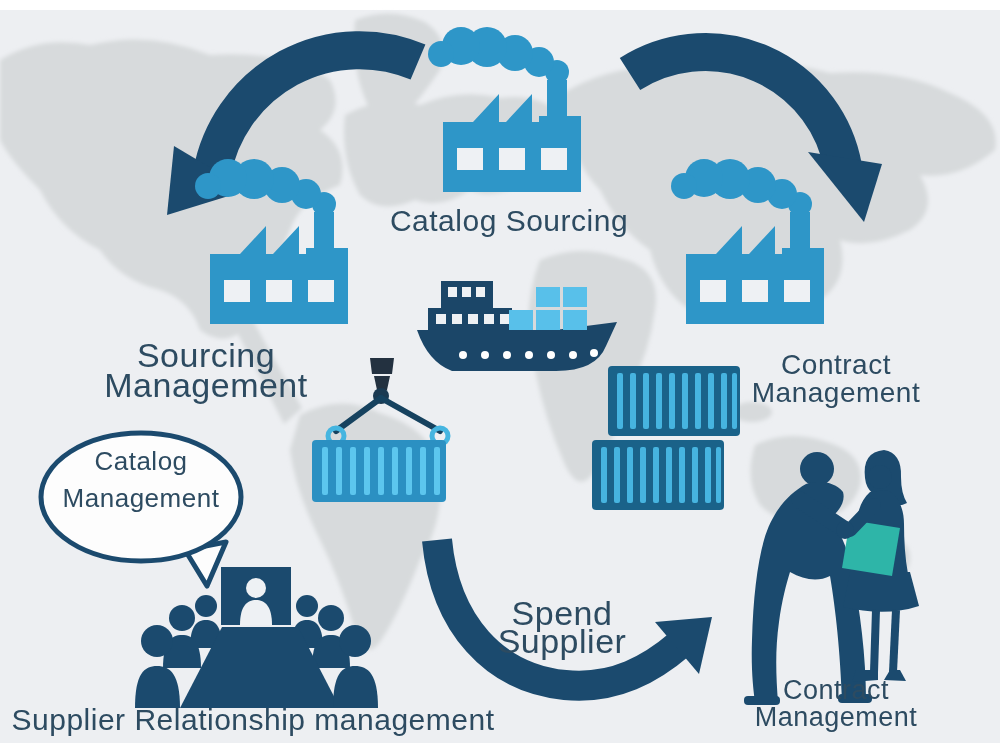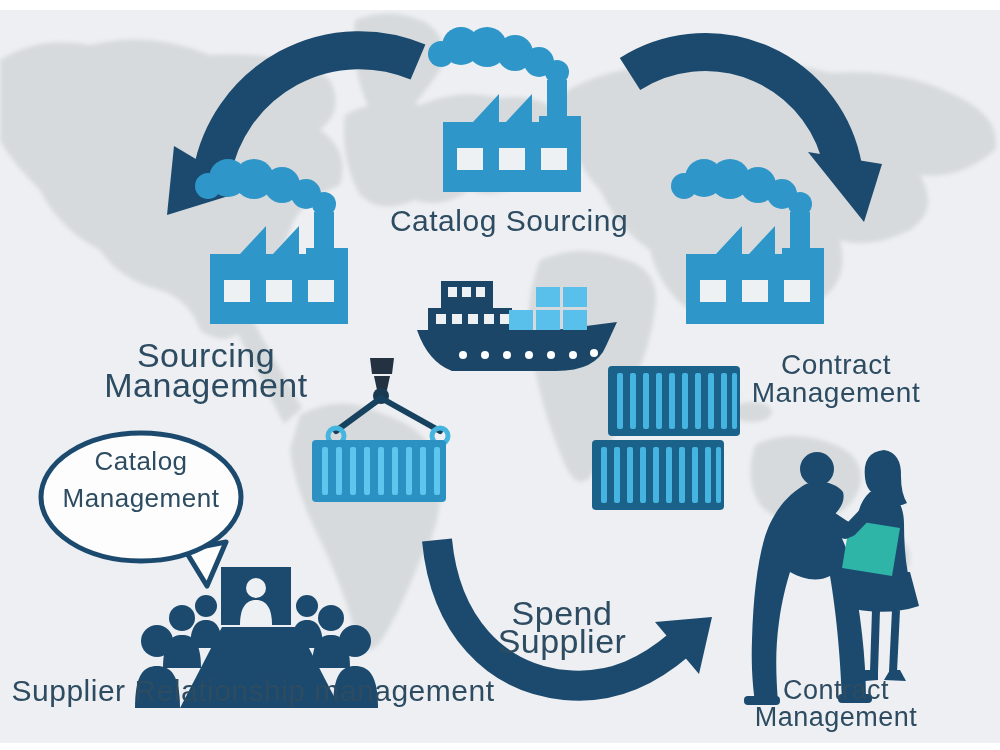--- a/index.html
+++ b/index.html
@@ -231,16 +231,16 @@
 
 <div class="label lbl-28" style="left:836px;top:350px;">Contract</div>
 <div class="label lbl-28" style="left:836px;top:378px;">Management</div>
 
 <div class="label lbl-26" style="left:141px;top:448px;">Catalog</div>
 <div class="label lbl-26" style="left:141px;top:485px;">Management</div>
 
 <div class="label lbl-29" style="left:562px;top:596px;">Spend</div>
 <div class="label lbl-29" style="left:562px;top:624px;">Supplier</div>
 
-<div class="label lbl-30" style="left:253px;top:675px;">Supplier Relationship management</div>
+<div class="label lbl-30" style="left:253px;top:704px;">Supplier Relationship management</div>
 
 <div class="label lbl-27" style="left:836px;top:676px;">Contract</div>
 <div class="label lbl-27" style="left:836px;top:703px;">Management</div>
 
 </body></html>

